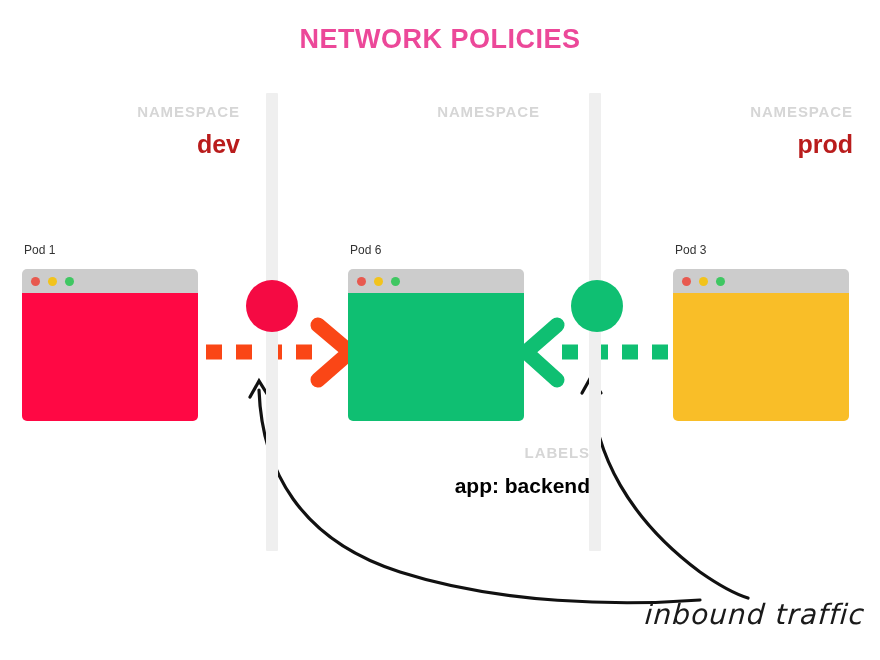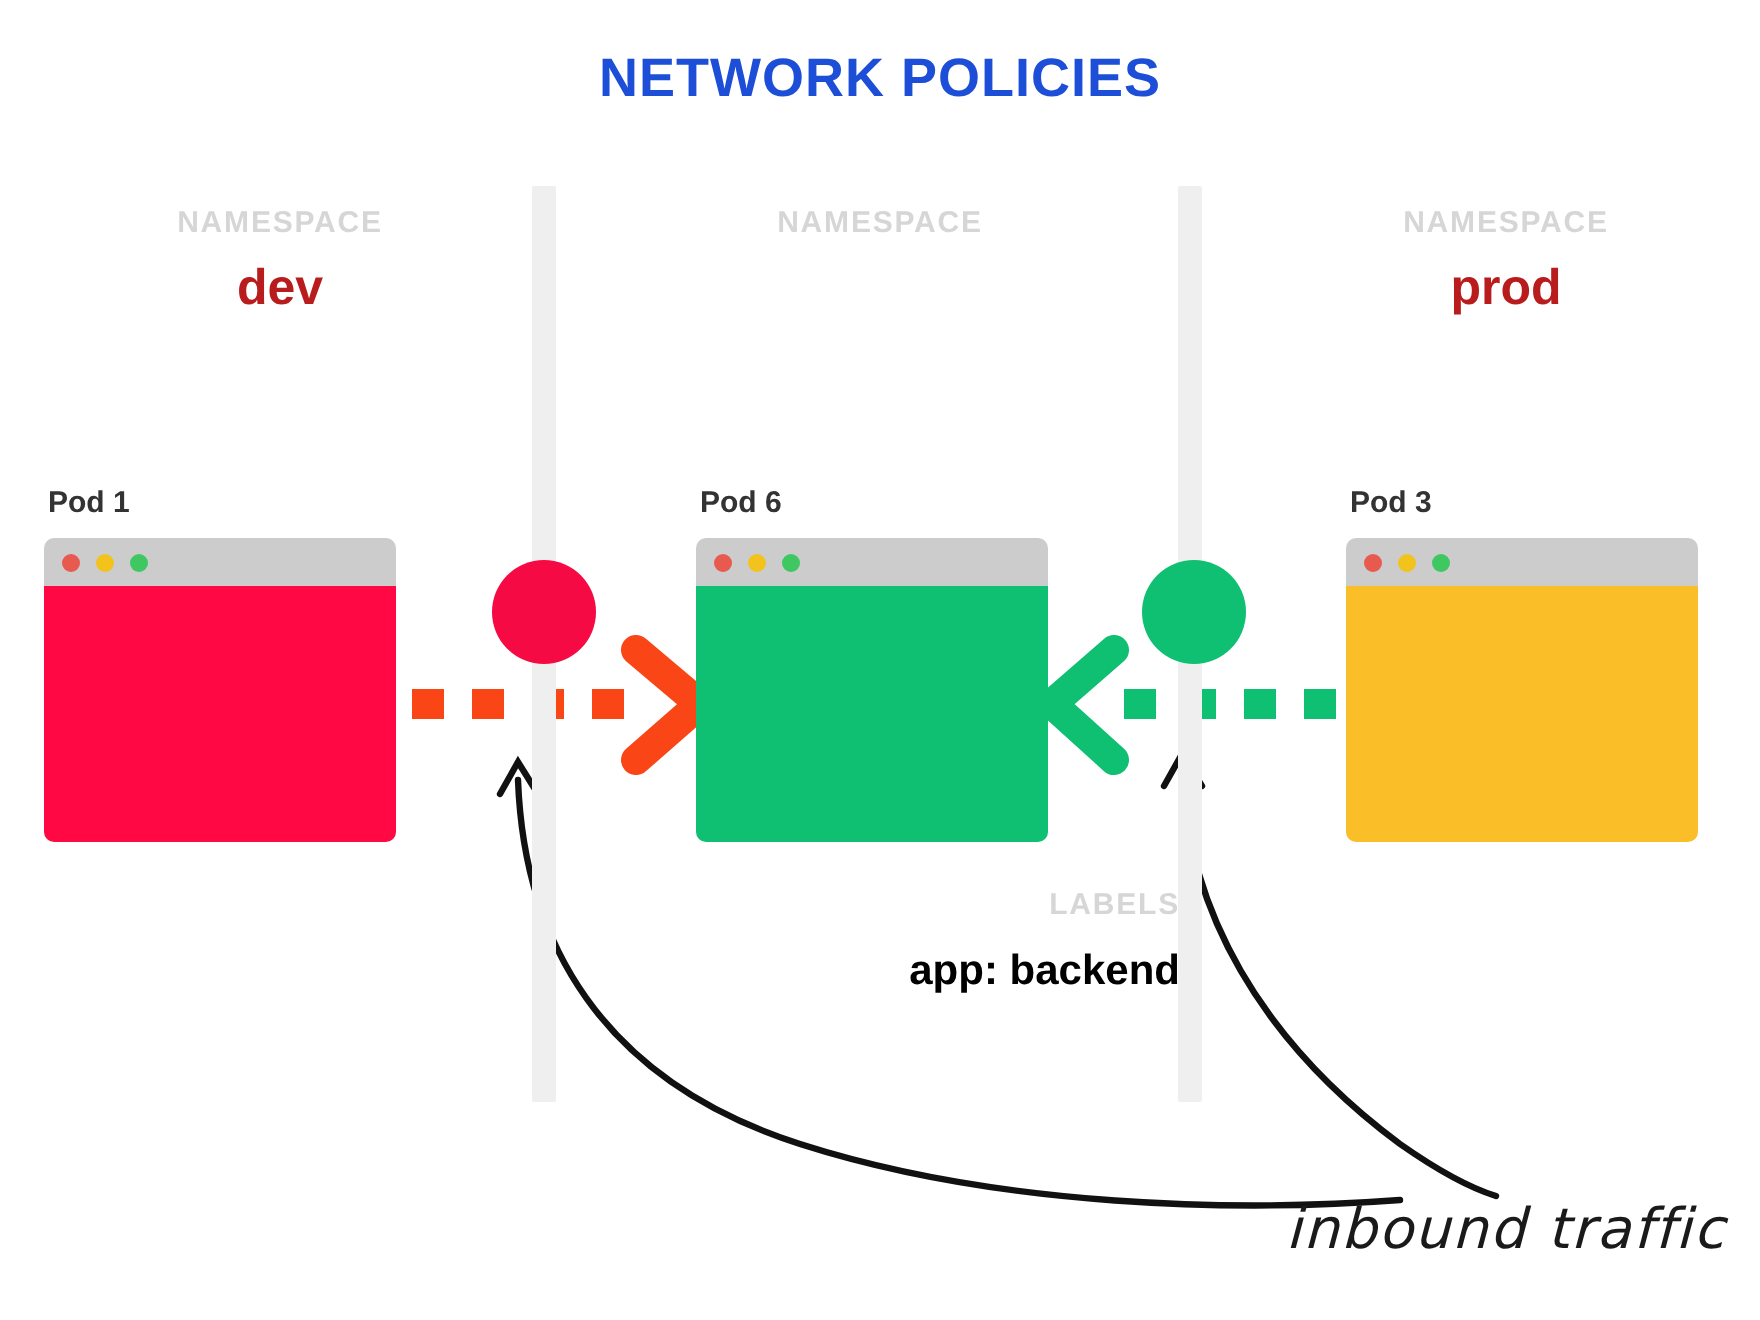--- a/index.html
+++ b/index.html
@@ -26,39 +26,39 @@
   
   .title {
     position: absolute;
     left: 0;
     top: 24px;
     width: 880px;
     text-align: center;
     font-size: 27px;
     font-weight: bold;
     letter-spacing: 0.5px;
-    color: #1d4ed8;
+    color: #ec4899;
   }
 
   
   .divider {
     position: absolute;
     width: 12px;
     top: 93px;
     height: 458px;
     background: #efefef;
     border-radius: 1px;
   }
   .divider.left  { left: 266px; }
   .divider.right { left: 589px; }
 
   
   .ns {
     position: absolute;
-    text-align: center;
+    text-align: right;
   }
   .ns .ns-kicker {
     font-size: 15px;
     font-weight: bold;
     letter-spacing: 0.9px;
     color: #d6d6d6;
     line-height: 1;
   }
   .ns .ns-name {
     margin-top: 13px;
@@ -72,22 +72,22 @@
   .ns.ns-prod { left: 653px; top: 104px; width: 200px; }
 
   
   .pod {
     position: absolute;
   }
   .pod-label {
     position: absolute;
     left: 2px;
     top: -26px;
-    font-size: 15px;
-    font-weight: bold;
+    font-size: 12px;
+    font-weight: normal;
     color: #333333;
     white-space: nowrap;
   }
   .pod-window {
     position: absolute;
     left: 0; top: 0;
     width: 176px;
     height: 152px;
     border-radius: 5px;
     overflow: hidden;

